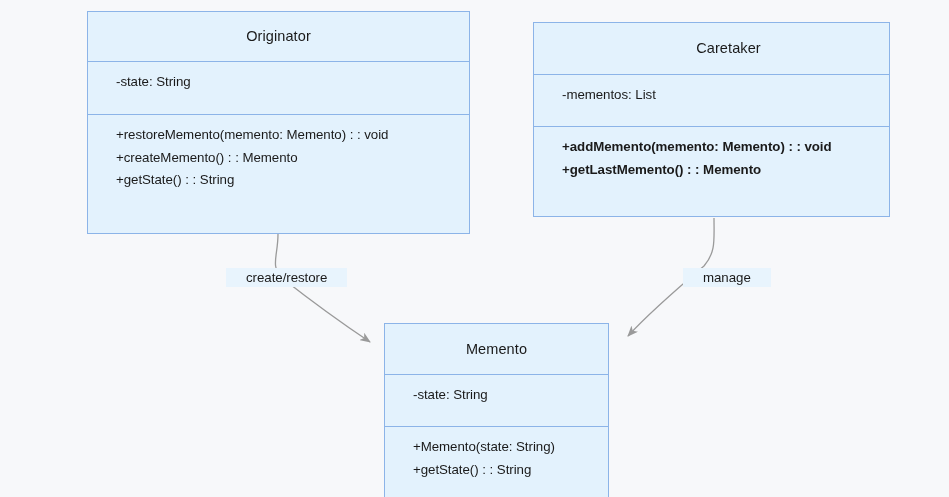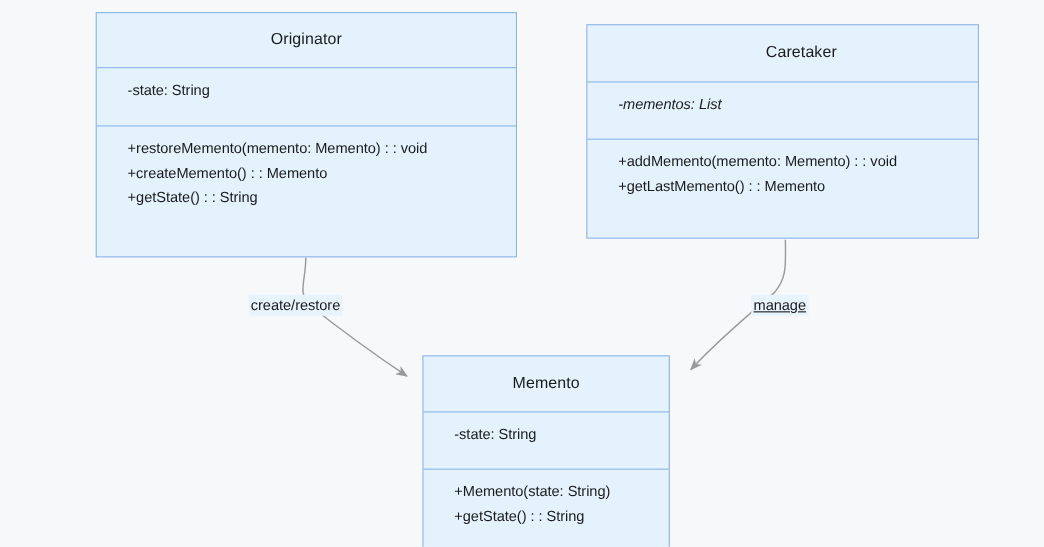--- a/index.html
+++ b/index.html
@@ -73,21 +73,21 @@
     font-size: 13.3px;
   }
 
   
   .edge-label {
     position: absolute;
     background: #e8f4fd;
     color: #1a1a1a;
     font-size: 13.3px;
     line-height: 17px;
-    padding: 1px 2px;
+    padding: 1px 20px;
     white-space: nowrap;
     letter-spacing: -0.05px;
   }
 </style>
 </head>
 <body>
 
 <div id="diagram-canvas">
 
   <svg id="connector-layer" width="949" height="497" viewBox="0 0 949 497">
@@ -113,39 +113,39 @@
       <div class="uml-member-line">+restoreMemento(memento: Memento) : : void</div>
       <div class="uml-member-line">+createMemento() : : Memento</div>
       <div class="uml-member-line">+getState() : : String</div>
     </div>
   </div>
 
   <div class="uml-class" id="class-caretaker" style="left:533px; top:22px; width:357px; height:195px;">
     <div class="uml-compartment uml-class-name" style="height:51px;padding-left:34px;">
       <span>Caretaker</span>
     </div>
-    <div class="uml-compartment uml-attributes divider-top" style="height:52px;font-style:italic;">
+    <div class="uml-compartment uml-attributes divider-top" style="height:52px;">
       <div class="uml-member-line">-mementos: List</div>
     </div>
-    <div class="uml-compartment uml-members divider-top" style="height:92px;">
+    <div class="uml-compartment uml-members divider-top" style="height:92px;font-weight:bold;">
       <div class="uml-member-line">+addMemento(memento: Memento) : : void</div>
       <div class="uml-member-line">+getLastMemento() : : Memento</div>
     </div>
   </div>
 
   <div class="uml-class" id="class-memento" style="left:384px; top:323px; width:225px; height:195px;">
     <div class="uml-compartment uml-class-name" style="height:50px;justify-content:center;">
       <span>Memento</span>
     </div>
     <div class="uml-compartment uml-attributes divider-top" style="height:52px;">
       <div class="uml-member-line">-state: String</div>
     </div>
     <div class="uml-compartment uml-members divider-top" style="height:93px;">
       <div class="uml-member-line">+Memento(state: String)</div>
       <div class="uml-member-line">+getState() : : String</div>
     </div>
   </div>
 
   <div class="edge-label" style="left:226px; top:268px;">create/restore</div>
 
-  <div class="edge-label" style="left:683px; top:268px;text-decoration:underline;">manage</div>
+  <div class="edge-label" style="left:683px; top:268px;">manage</div>
 
 </div>
 
 </body></html>

